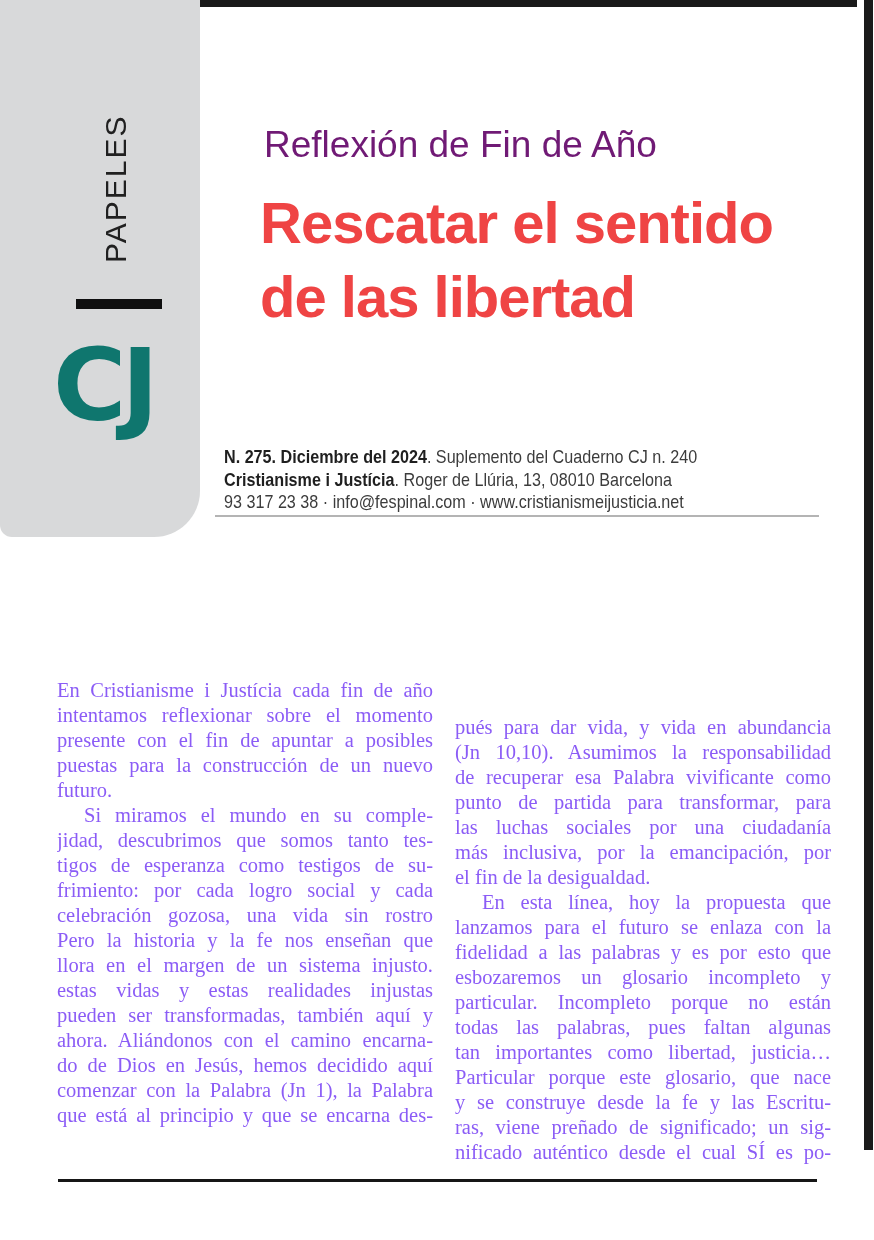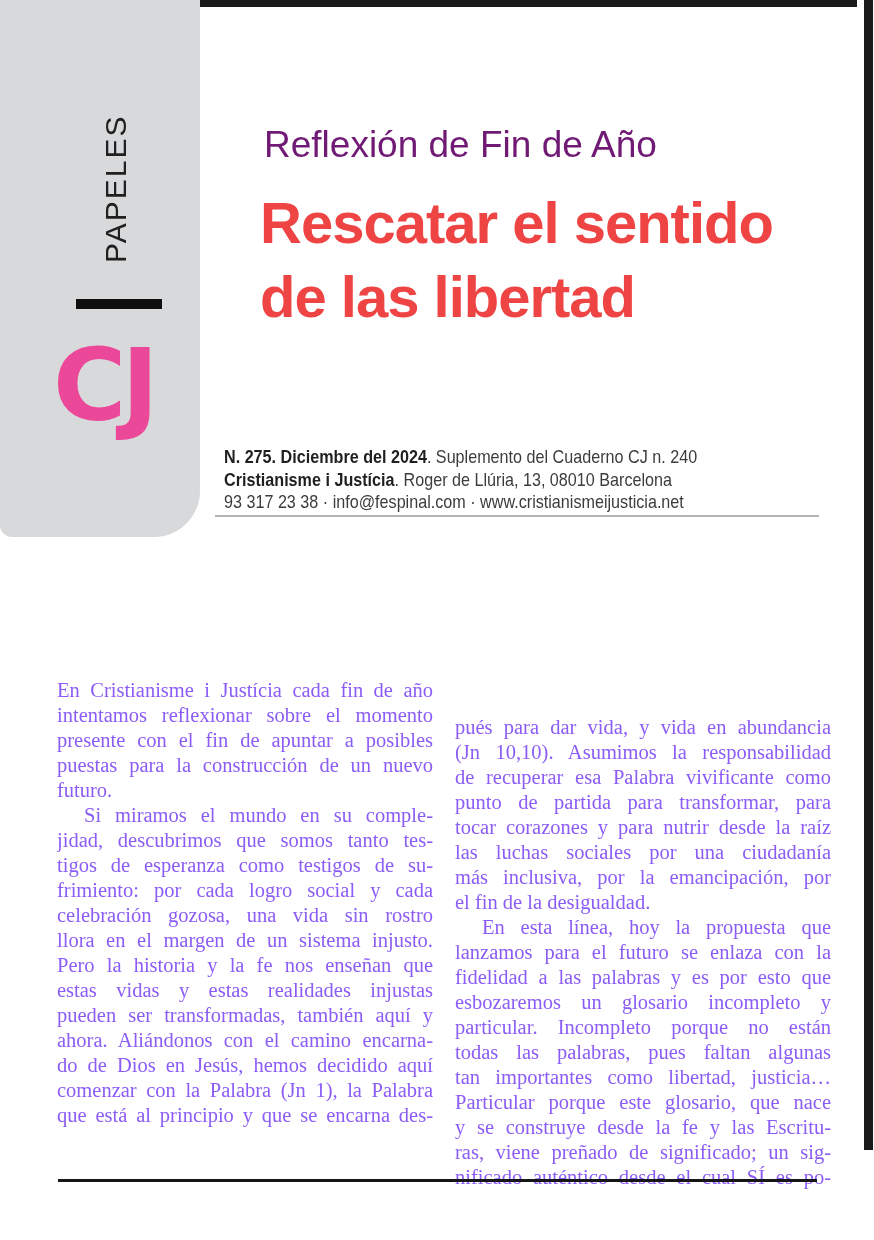--- a/index.html
+++ b/index.html
@@ -17,21 +17,21 @@
   }
   .papeles{
     position:absolute;left:99px;top:263px;
     transform-origin:0 0;transform:rotate(-90deg);
     font-size:30px;letter-spacing:2px;color:#202020;white-space:nowrap;
   }
   .dash{position:absolute;left:76px;top:299px;width:86px;height:10px;background:#0f0f0f;}
   .cj{
     position:absolute;left:53px;top:336px;
     font-family:"DejaVu Sans",sans-serif;font-weight:bold;
-    font-size:100px;letter-spacing:-5px;color:#ec4899;line-height:100px;
+    font-size:100px;letter-spacing:-5px;color:#0f766e;line-height:100px;
   }
   
   .kicker{position:absolute;left:264px;top:124px;font-size:37px;color:#701a75;white-space:nowrap;}
   .title{
     position:absolute;left:260px;top:186px;font-size:58px;line-height:74px;
     font-weight:bold;letter-spacing:-1px;color:#ef4444;white-space:nowrap;
   }
   
   .imprint{
     position:absolute;left:224px;top:446px;font-size:19px;line-height:22.5px;
@@ -81,35 +81,34 @@
       <div class="bline">En Cristianisme i Justícia cada fin de año</div>
       <div class="bline">intentamos reflexionar sobre el momento</div>
       <div class="bline">presente con el fin de apuntar a posibles</div>
       <div class="bline">puestas para la construcción de un nuevo</div>
       <div class="bline last">futuro.</div>
       <div class="bline indent">Si miramos el mundo en su comple-</div>
       <div class="bline">jidad, descubrimos que somos tanto tes-</div>
       <div class="bline">tigos de esperanza como testigos de su-</div>
       <div class="bline">frimiento: por cada logro social y cada</div>
       <div class="bline">celebración gozosa, una vida sin rostro</div>
+      <div class="bline">Pero la historia y la fe nos enseñan que</div>
       <div class="bline">llora en el margen de un sistema injusto.</div>
-      <div class="bline">Pero la historia y la fe nos enseñan que</div>
       <div class="bline">estas vidas y estas realidades injustas</div>
       <div class="bline">pueden ser transformadas, también aquí y</div>
       <div class="bline">ahora. Aliándonos con el camino encarna-</div>
       <div class="bline">do de Dios en Jesús, hemos decidido aquí</div>
       <div class="bline">comenzar con la Palabra (Jn 1), la Palabra</div>
       <div class="bline">que está al principio y que se encarna des-</div>
     </div>
   <div class="col col-right">
       <div class="bline">pués para dar vida, y vida en abundancia</div>
       <div class="bline">(Jn 10,10). Asumimos la responsabilidad</div>
       <div class="bline">de recuperar esa Palabra vivificante como</div>
       <div class="bline">punto de partida para transformar, para</div>
-      <div class="bline">tocar corazones y para nutrir desde la raíz</div>
       <div class="bline">las luchas sociales por una ciudadanía</div>
       <div class="bline">más inclusiva, por la emancipación, por</div>
       <div class="bline last">el fin de la desigualdad.</div>
       <div class="bline indent">En esta línea, hoy la propuesta que</div>
       <div class="bline">lanzamos para el futuro se enlaza con la</div>
       <div class="bline">fidelidad a las palabras y es por esto que</div>
       <div class="bline">esbozaremos un glosario incompleto y</div>
       <div class="bline">particular. Incompleto porque no están</div>
       <div class="bline">todas las palabras, pues faltan algunas</div>
       <div class="bline">tan importantes como libertad, justicia…</div>

